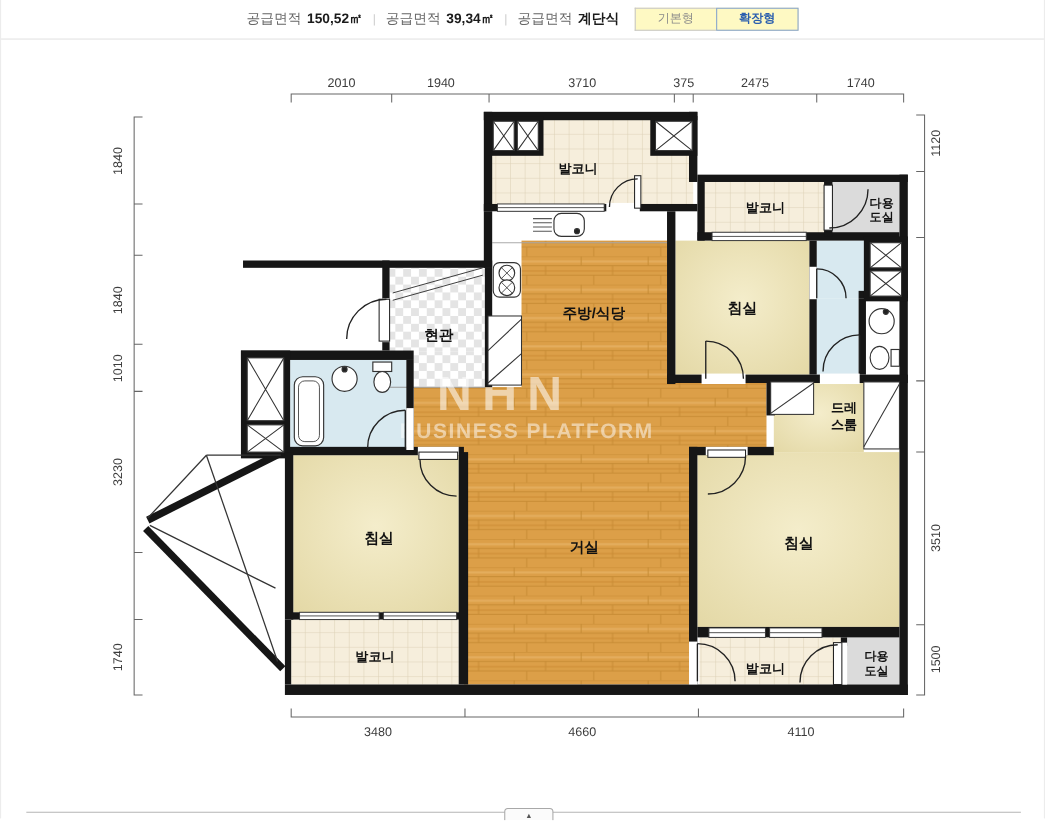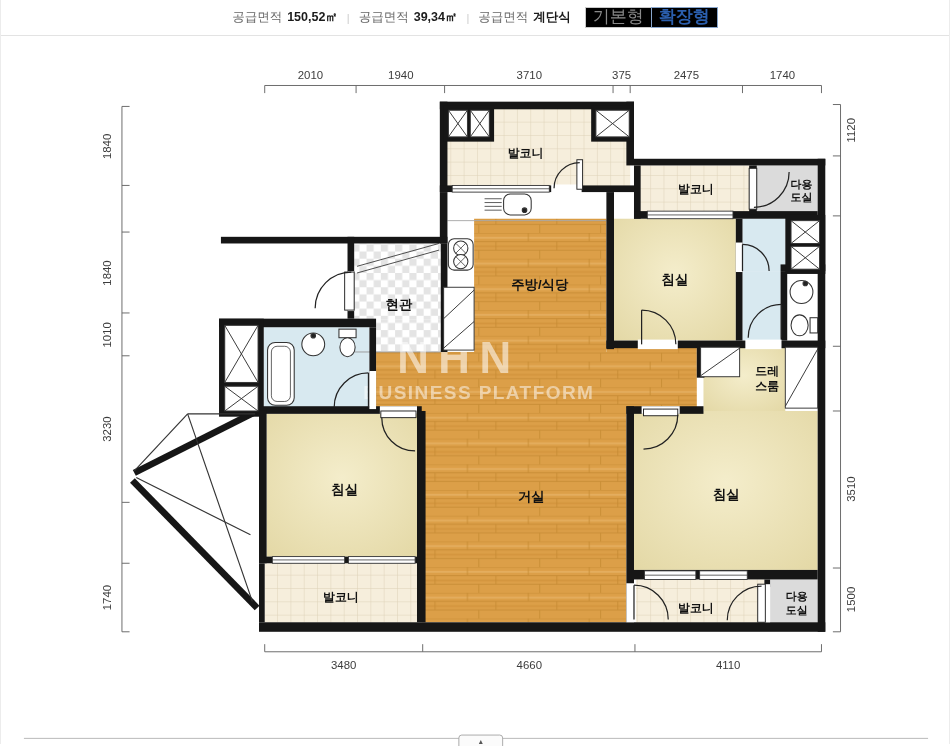--- a/index.html
+++ b/index.html
@@ -5,21 +5,21 @@
   html,body{margin:0;padding:0;background:#fff;}
   body{width:950px;height:746px;position:relative;font-family:"Liberation Sans","DejaVu Sans",sans-serif;}
   .page{width:948px;height:744px;border-left:1px solid #ECECEC;border-right:1px solid #ECECEC;position:relative;}
   .hdr{height:35px;border-bottom:1px solid #E3E3E3;display:flex;align-items:center;justify-content:center;
        font-size:12.5px;color:#555;white-space:nowrap;}
   .hdr .grp{display:flex;align-items:flex-start;}
   .hdr .lbl{color:#666;margin-right:5px;}
   .hdr .val{color:#1b1b1b;font-weight:bold;}
   .hdr .sep{color:#CCC;margin:0 9px;font-size:11px;}
   .hdr .btns{display:flex;margin-left:14px;}
-  .btn{display:inline-block;padding:2px 7px 3px;font-size:17px;line-height:14px;background:#000000;cursor:pointer;}
+  .btn{display:inline-block;padding:2px 20px 3px;font-size:11px;line-height:14px;background:#fef9c3;cursor:pointer;}
   .btn.basic{border:1px solid #C9C9C9;color:#8a8a8a;border-right:none;}
   .btn.ext{border:1px solid #89A6CC;color:#2B5FAE;font-weight:bold;text-align:center;}
   svg text{font-family:"Liberation Sans","DejaVu Sans",sans-serif;}
   .room-lb{font-size:14px;font-weight:bold;fill:#111;}
   .room-sm{font-size:11.5px;font-weight:bold;fill:#111;}
   .room-md{font-size:12.5px;font-weight:bold;fill:#111;}
   .dim{font-size:12px;fill:#3c3c3c;}
   .wm1{font-size:46px;font-weight:bold;fill:#ffffff;opacity:.55;letter-spacing:10px;}
   .wm2{font-size:20px;font-weight:bold;fill:#ffffff;opacity:.5;letter-spacing:1.5px;}
 </style>

